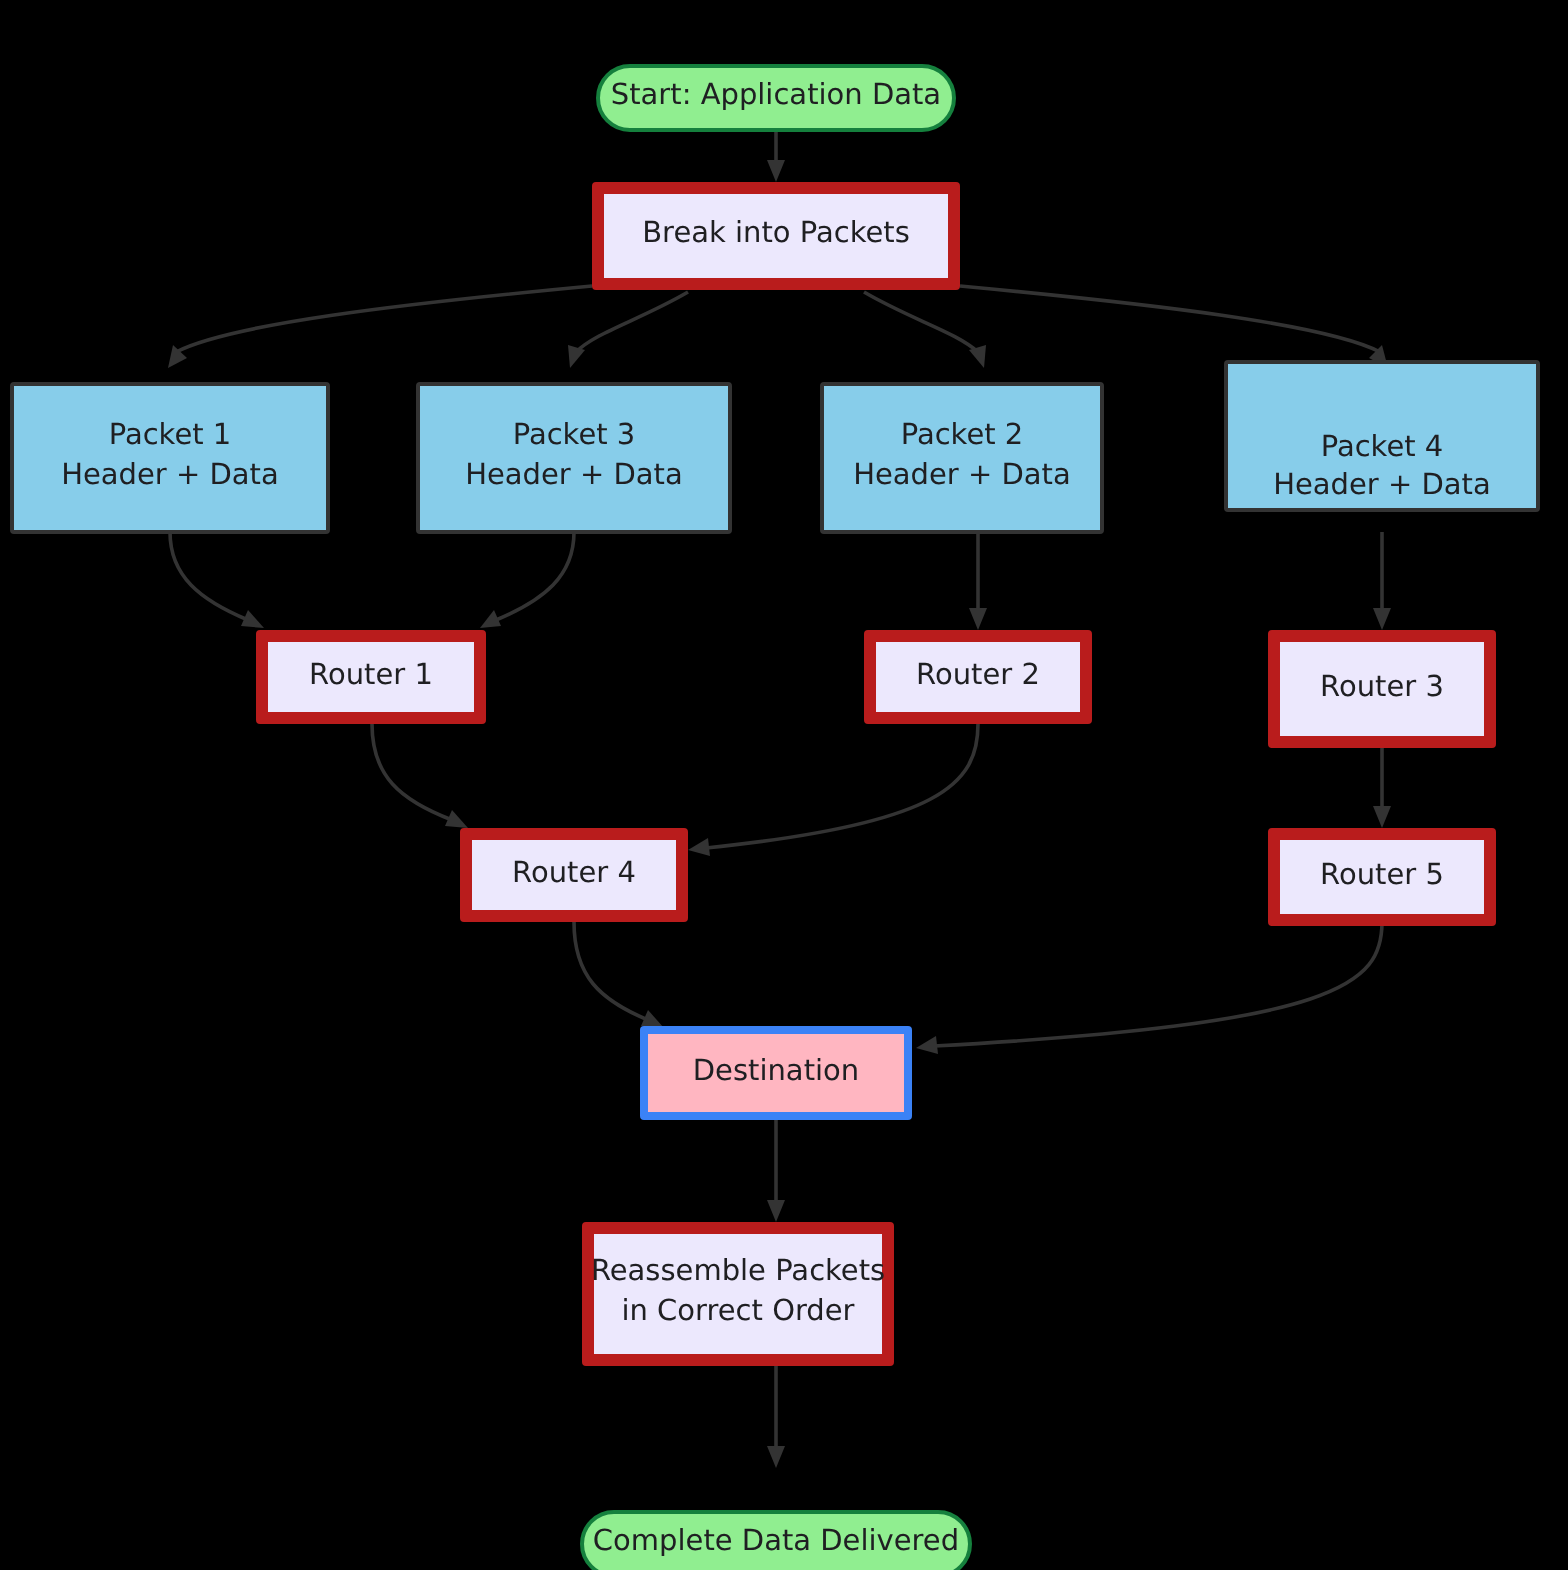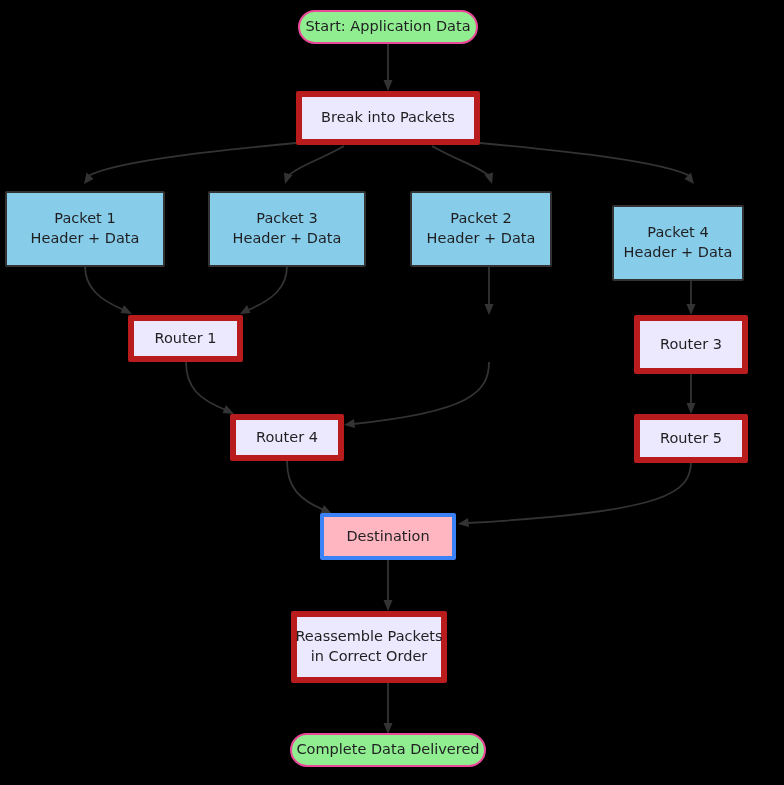--- a/index.html
+++ b/index.html
@@ -32,22 +32,23 @@
     line-height: 1.35;
     font-size: 14.5px;
     color: #1f1f22;
     z-index: 5;
   }
   .node-line { display: block; white-space: nowrap; }
 
   
   .n-terminal {
     background: #90ee90;
-    border: 2px solid #ec4899;
+    border: 2px solid #15803d;
     border-radius: 20px;
+    margin-top: 22px;
   }
   
   .n-process {
     background: #ece8fd;
     border: 6px solid #b91c1c;
     border-radius: 2px;
   }
   
   .n-packet {
     background: #87cdea;
@@ -180,29 +181,32 @@
   <div class="node n-packet" style="left:208px; top:191px; width:158px; height:76px;">
     <span class="node-line">Packet 3</span>
     <span class="node-line">Header + Data</span>
   </div>
 
   <div class="node n-packet" style="left:410px; top:191px; width:142px; height:76px;">
     <span class="node-line">Packet 2</span>
     <span class="node-line">Header + Data</span>
   </div>
 
-  <div class="node n-packet" style="left:612px; top:205px; width:132px; height:76px;">
+  <div class="node n-packet" style="left:612px; top:180px; width:158px; height:76px;justify-content:flex-end;">
     <span class="node-line">Packet 4</span>
     <span class="node-line">Header + Data</span>
   </div>
 
   <div class="node n-process" style="left:128px; top:315px; width:115px; height:47px;">
     <span class="node-line">Router 1</span>
   </div>
 
+  <div class="node n-process" style="left:432px; top:315px; width:114px; height:47px;">
+    <span class="node-line">Router 2</span>
+  </div>
 
   <div class="node n-process" style="left:634px; top:315px; width:114px; height:59px;">
     <span class="node-line">Router 3</span>
   </div>
 
   <div class="node n-process" style="left:230px; top:414px; width:114px; height:47px;">
     <span class="node-line">Router 4</span>
   </div>
 
   <div class="node n-process" style="left:634px; top:414px; width:114px; height:49px;">

